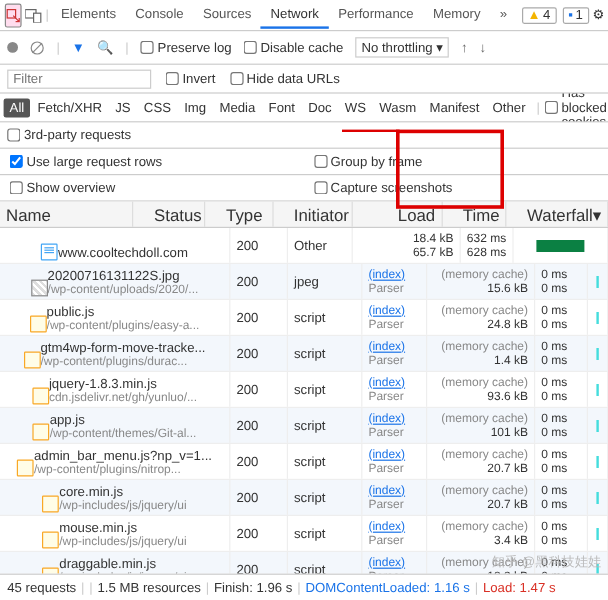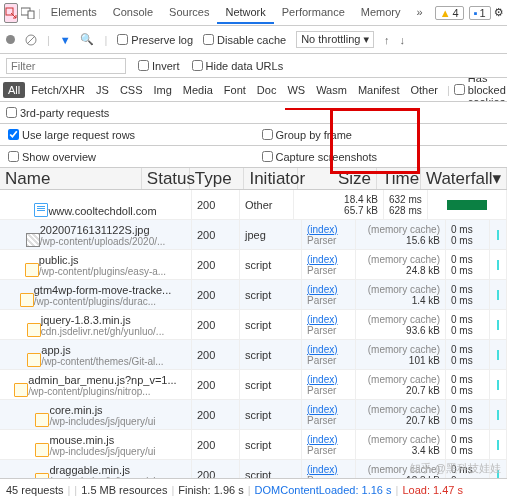--- a/index.html
+++ b/index.html
@@ -18,21 +18,21 @@
 .select-box { border: 1px solid #ccc; padding: 1px 4px; font-size: 11px; }
 .updown { color: #666; }
 .filter-row { display: flex; align-items: center; height: 24px; border-bottom: 1px solid #ccc; padding: 0 6px; gap: 12px; }
 .filter-input { width: 120px; border: 1px solid #ccc; padding: 1px 4px; font-size: 11px; }
 .type-row { display: flex; align-items: center; height: 24px; border-bottom: 1px solid #ccc; padding: 0 3px; gap: 1px; flex-wrap: nowrap; overflow: hidden; }
 .type-btn { padding: 2px 5px; cursor: pointer; white-space: nowrap; }
 .type-btn.active { background: #555; color: #fff; border-radius: 2px; }
 .third-row { display: flex; align-items: center; height: 22px; border-bottom: 1px solid #ccc; padding: 0 6px; }
 .opt-row { display: flex; height: 22px; border-bottom: 1px solid #ccc; }
 .opt-col { flex: 1; display: flex; align-items: center; padding: 0 8px; }
-.headers { display: flex; height: 22px; border-bottom: 1px solid #ccc; background: #f5f5f5; font-size: 17px; color: #333; }
+.headers { display: flex; height: 22px; border-bottom: 1px solid #ccc; background: #f5f5f5; font-size: 14px; color: #333; gap: 12px; }
 .col { border-right: 1px solid #ddd; padding: 3px 5px; display: flex; align-items: center; }
 .col-name { width: 164px; }
 .col-status { width: 48px; }
 .col-type { width: 62px; }
 .col-init { width: 54px; }
 .col-size { width: 90px; text-align: right; justify-content: flex-end; }
 .col-time { width: 44px; text-align: center; }
 .col-wf { flex: 1; }
 .rows { height: 298px; overflow-y: auto; }
 .row { display: flex; border-bottom: 1px solid #eee; height: 30px; font-size: 11px; }
@@ -202,21 +202,21 @@
         <span>Capture screenshots</span>
       </label>
     </div>
 </div>
 
 <div class="headers">
   <div class="col col-name">Name</div>
   <div class="col col-status">Status</div>
   <div class="col col-type">Type</div>
   <div class="col col-init">Initiator</div>
-  <div class="col col-size">Size</div>
+  <div class="col col-size">Load</div>
   <div class="col col-time">Time</div>
   <div class="col col-wf"><span>Waterfall</span> ▾</div>
 </div>
 
 <div class="rows" id="rows">
     <div class="row">
       <div class="cell cell-name">
         <div class="file-icon fi-doc"></div>
         <div class="name-text">
           <div class="name-main">www.cooltechdoll.com</div>

